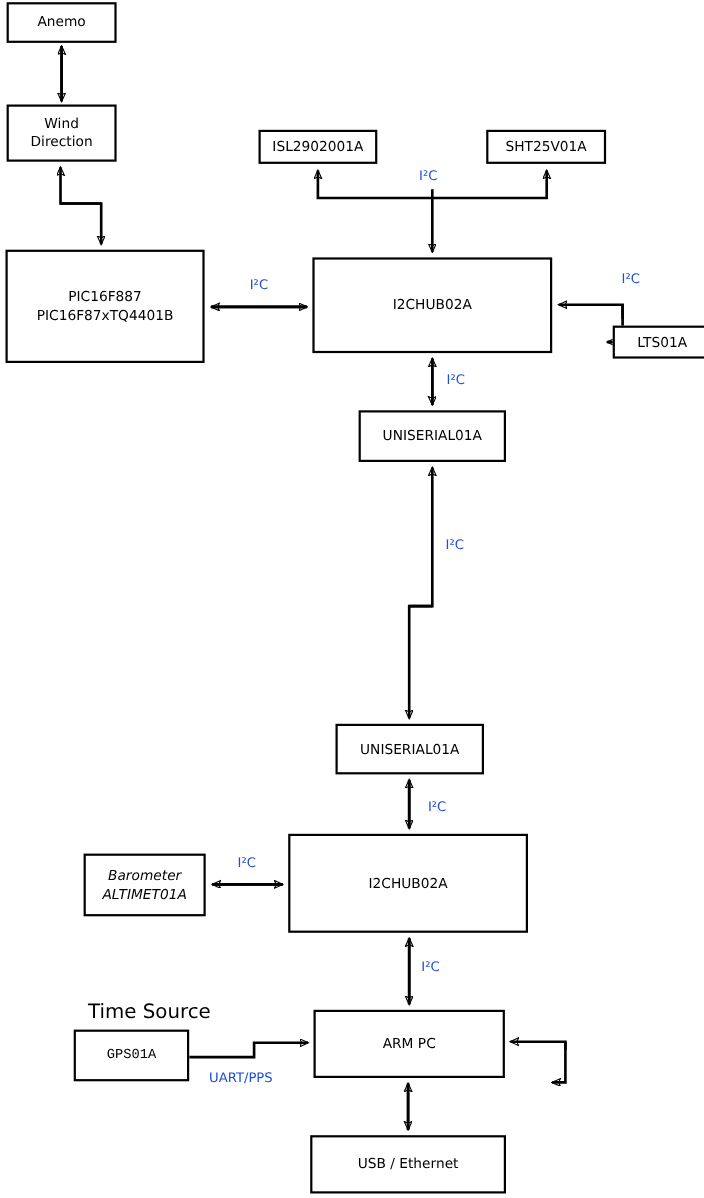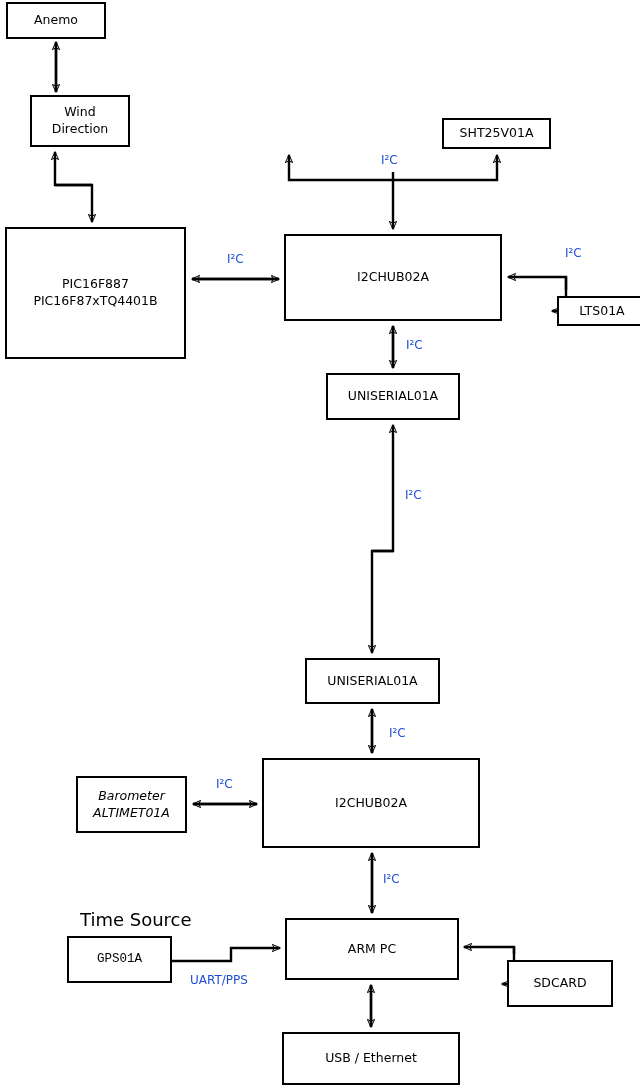--- a/index.html
+++ b/index.html
@@ -105,35 +105,35 @@
     <path d="M172,961 L231,961 L231,948 L280,948" stroke-width="2.4" marker-end="url(#arrow)"></path>
 
     <path d="M514,954 L514,947 L464,947" stroke-width="2.4" marker-end="url(#arrow)"></path>
     <path d="M514,947 L514,984 L502,984" stroke-width="2.4" marker-end="url(#arrow)"></path>
 
     <line x1="371" y1="985" x2="371" y2="1027" stroke-width="2.4" marker-end="url(#arrow)"></line>
     <line x1="371" y1="1027" x2="371" y2="985" stroke-width="2.4" marker-end="url(#arrow)"></line>
   </svg>
 
   <div class="node" style="left: 6px; top: 2px; width: 100px; height: 37px;">Anemo</div>
-  <div class="node" style="left: 6px; top: 95px; width: 100px; height: 52px; margin-left: 24px;">Wind
+  <div class="node" style="left: 6px; top: 95px; width: 100px; height: 52px;">Wind
 Direction</div>
-  <div class="node" style="left: 5px; top: 227px; width: 181px; height: 132px;">PIC16F887
+  <div class="node" style="left: 5px; top: 227px; width: 181px; height: 103px;">PIC16F887
 PIC16F87xTQ4401B</div>
+  <div class="node" style="left: 235px; top: 118px; width: 108px; height: 31px;">ISL2902001A</div>
   <div class="node" style="left: 442px; top: 118px; width: 109px; height: 31px;">SHT25V01A</div>
   <div class="node" style="left: 284px; top: 234px; width: 218px; height: 87px;">I2CHUB02A</div>
   <div class="node" style="left: 557px; top: 296px; width: 90px; height: 30px;">LTS01A</div>
   <div class="node" style="left: 326px; top: 373px; width: 134px; height: 47px;">UNISERIAL01A</div>
   <div class="node" style="left: 305px; top: 658px; width: 135px; height: 46px;">UNISERIAL01A</div>
   <div class="node" style="left: 262px; top: 758px; width: 218px; height: 90px;">I2CHUB02A</div>
   <div class="node" style="left: 76px; top: 776px; width: 111px; height: 57px; font-style: italic;">Barometer
 ALTIMET01A</div>
   <div class="node" style="left: 67px; top: 936px; width: 105px; height: 47px; font-family: Liberation Mono, monospace;">GPS01A</div>
   <div class="node" style="left: 285px; top: 918px; width: 174px; height: 62px;">ARM PC</div>
-  <div class="node" style="left: 507px; top: 960px; width: 106px; height: 47px;">SDCARD</div>
   <div class="node" style="left: 282px; top: 1032px; width: 178px; height: 53px;">USB / Ethernet</div>
 
   <div class="edge-label" style="left: 381px; top: 154px;">I²C</div>
   <div class="edge-label" style="left: 227px; top: 253px;">I²C</div>
   <div class="edge-label" style="left: 565px; top: 247px;">I²C</div>
   <div class="edge-label" style="left: 406px; top: 339px;">I²C</div>
   <div class="edge-label" style="left: 405px; top: 489px;">I²C</div>
   <div class="edge-label" style="left: 389px; top: 727px;">I²C</div>
   <div class="edge-label" style="left: 216px; top: 778px;">I²C</div>
   <div class="edge-label" style="left: 383px; top: 873px;">I²C</div>

